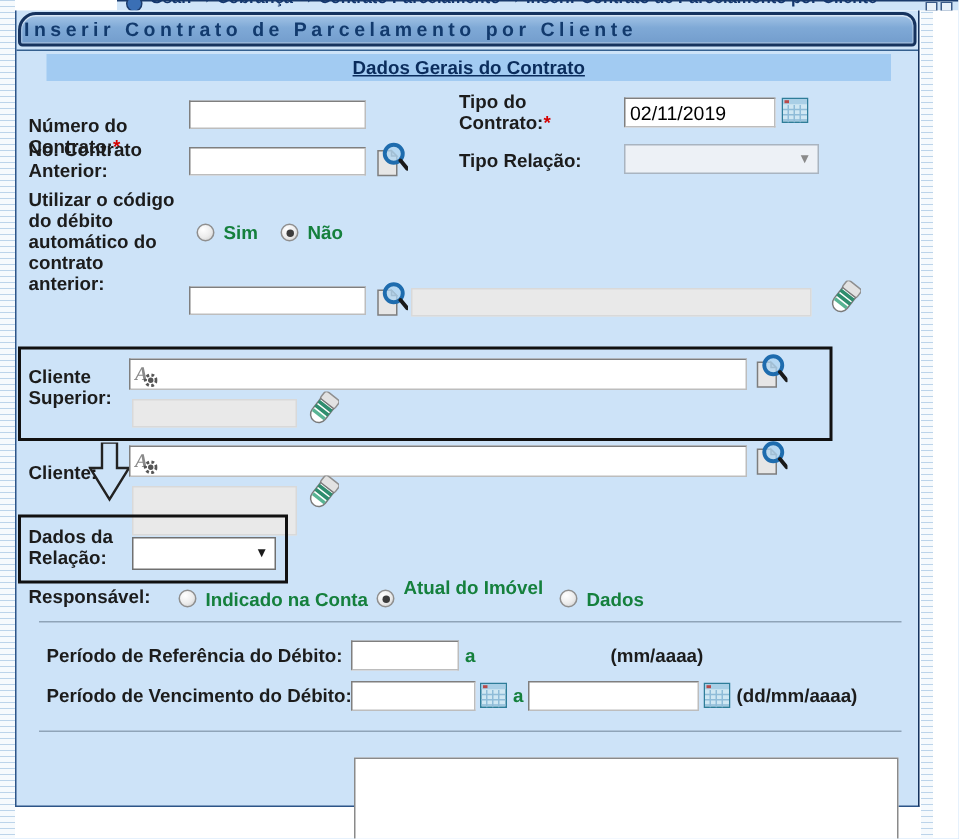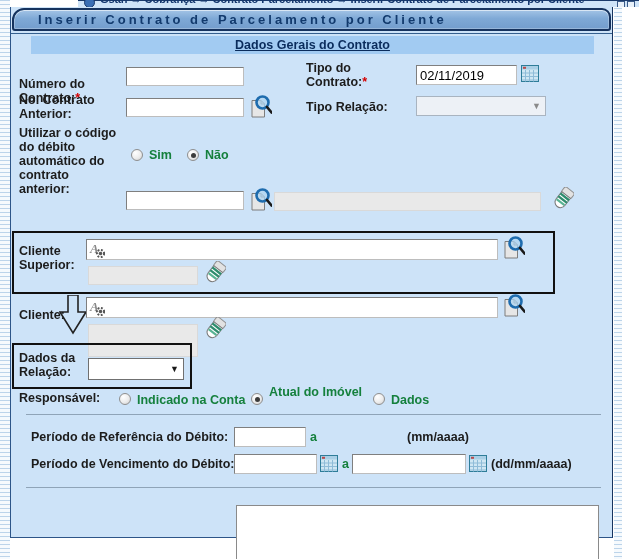--- a/index.html
+++ b/index.html
@@ -23,21 +23,21 @@
   
   .form{position:absolute;left:10px;top:7px;width:603px;height:531px;background:#cde3f8;
         border-left:1px solid #2d5588;border-right:1px solid #16335e;border-bottom:1px solid #2d5588;
         box-sizing:border-box}
   .titlebar{position:absolute;left:1px;top:1px;width:599px;height:23px;box-sizing:border-box;
             background:linear-gradient(180deg,#a3c4e6 0%,#7fa9d6 45%,#739dcd 100%);
             border:2px solid #16335e;border-radius:12px 9px 3px 3px;
             box-shadow:inset 0 1px 0 rgba(255,255,255,.45), inset 0 0 0 1px rgba(255,255,255,.25);
             display:flex;align-items:center}
   .titlebar span{font:bold 13px "Liberation Sans",sans-serif;color:#123a6d;
-                 letter-spacing:3px;padding-left:24px;white-space:nowrap}
+                 letter-spacing:3px;padding-left:2px;white-space:nowrap}
   .ledge{position:absolute;left:0;top:26px;width:601px;border-top:1px solid #35608f}
   .section-bar{position:absolute;left:20px;top:29px;width:563px;height:18px;background:#a2cbf2;
                display:flex;align-items:center;justify-content:center}
   .section-bar span{font:bold 12.5px "Liberation Sans",sans-serif;color:#0a2c5c;
                     text-decoration:underline}
   .lbl{position:absolute;font:bold 12.5px/14px "Liberation Sans",sans-serif;color:#1c1c1c}
   .req{color:#d40000}
   .tbox{position:absolute;box-sizing:border-box;background:#fff;border:1px solid;
         border-color:#7f7f7f #bdbdbd #bdbdbd #7f7f7f;
         font:13px "Liberation Sans",sans-serif;padding:1px 3px;color:#000;outline:none}

